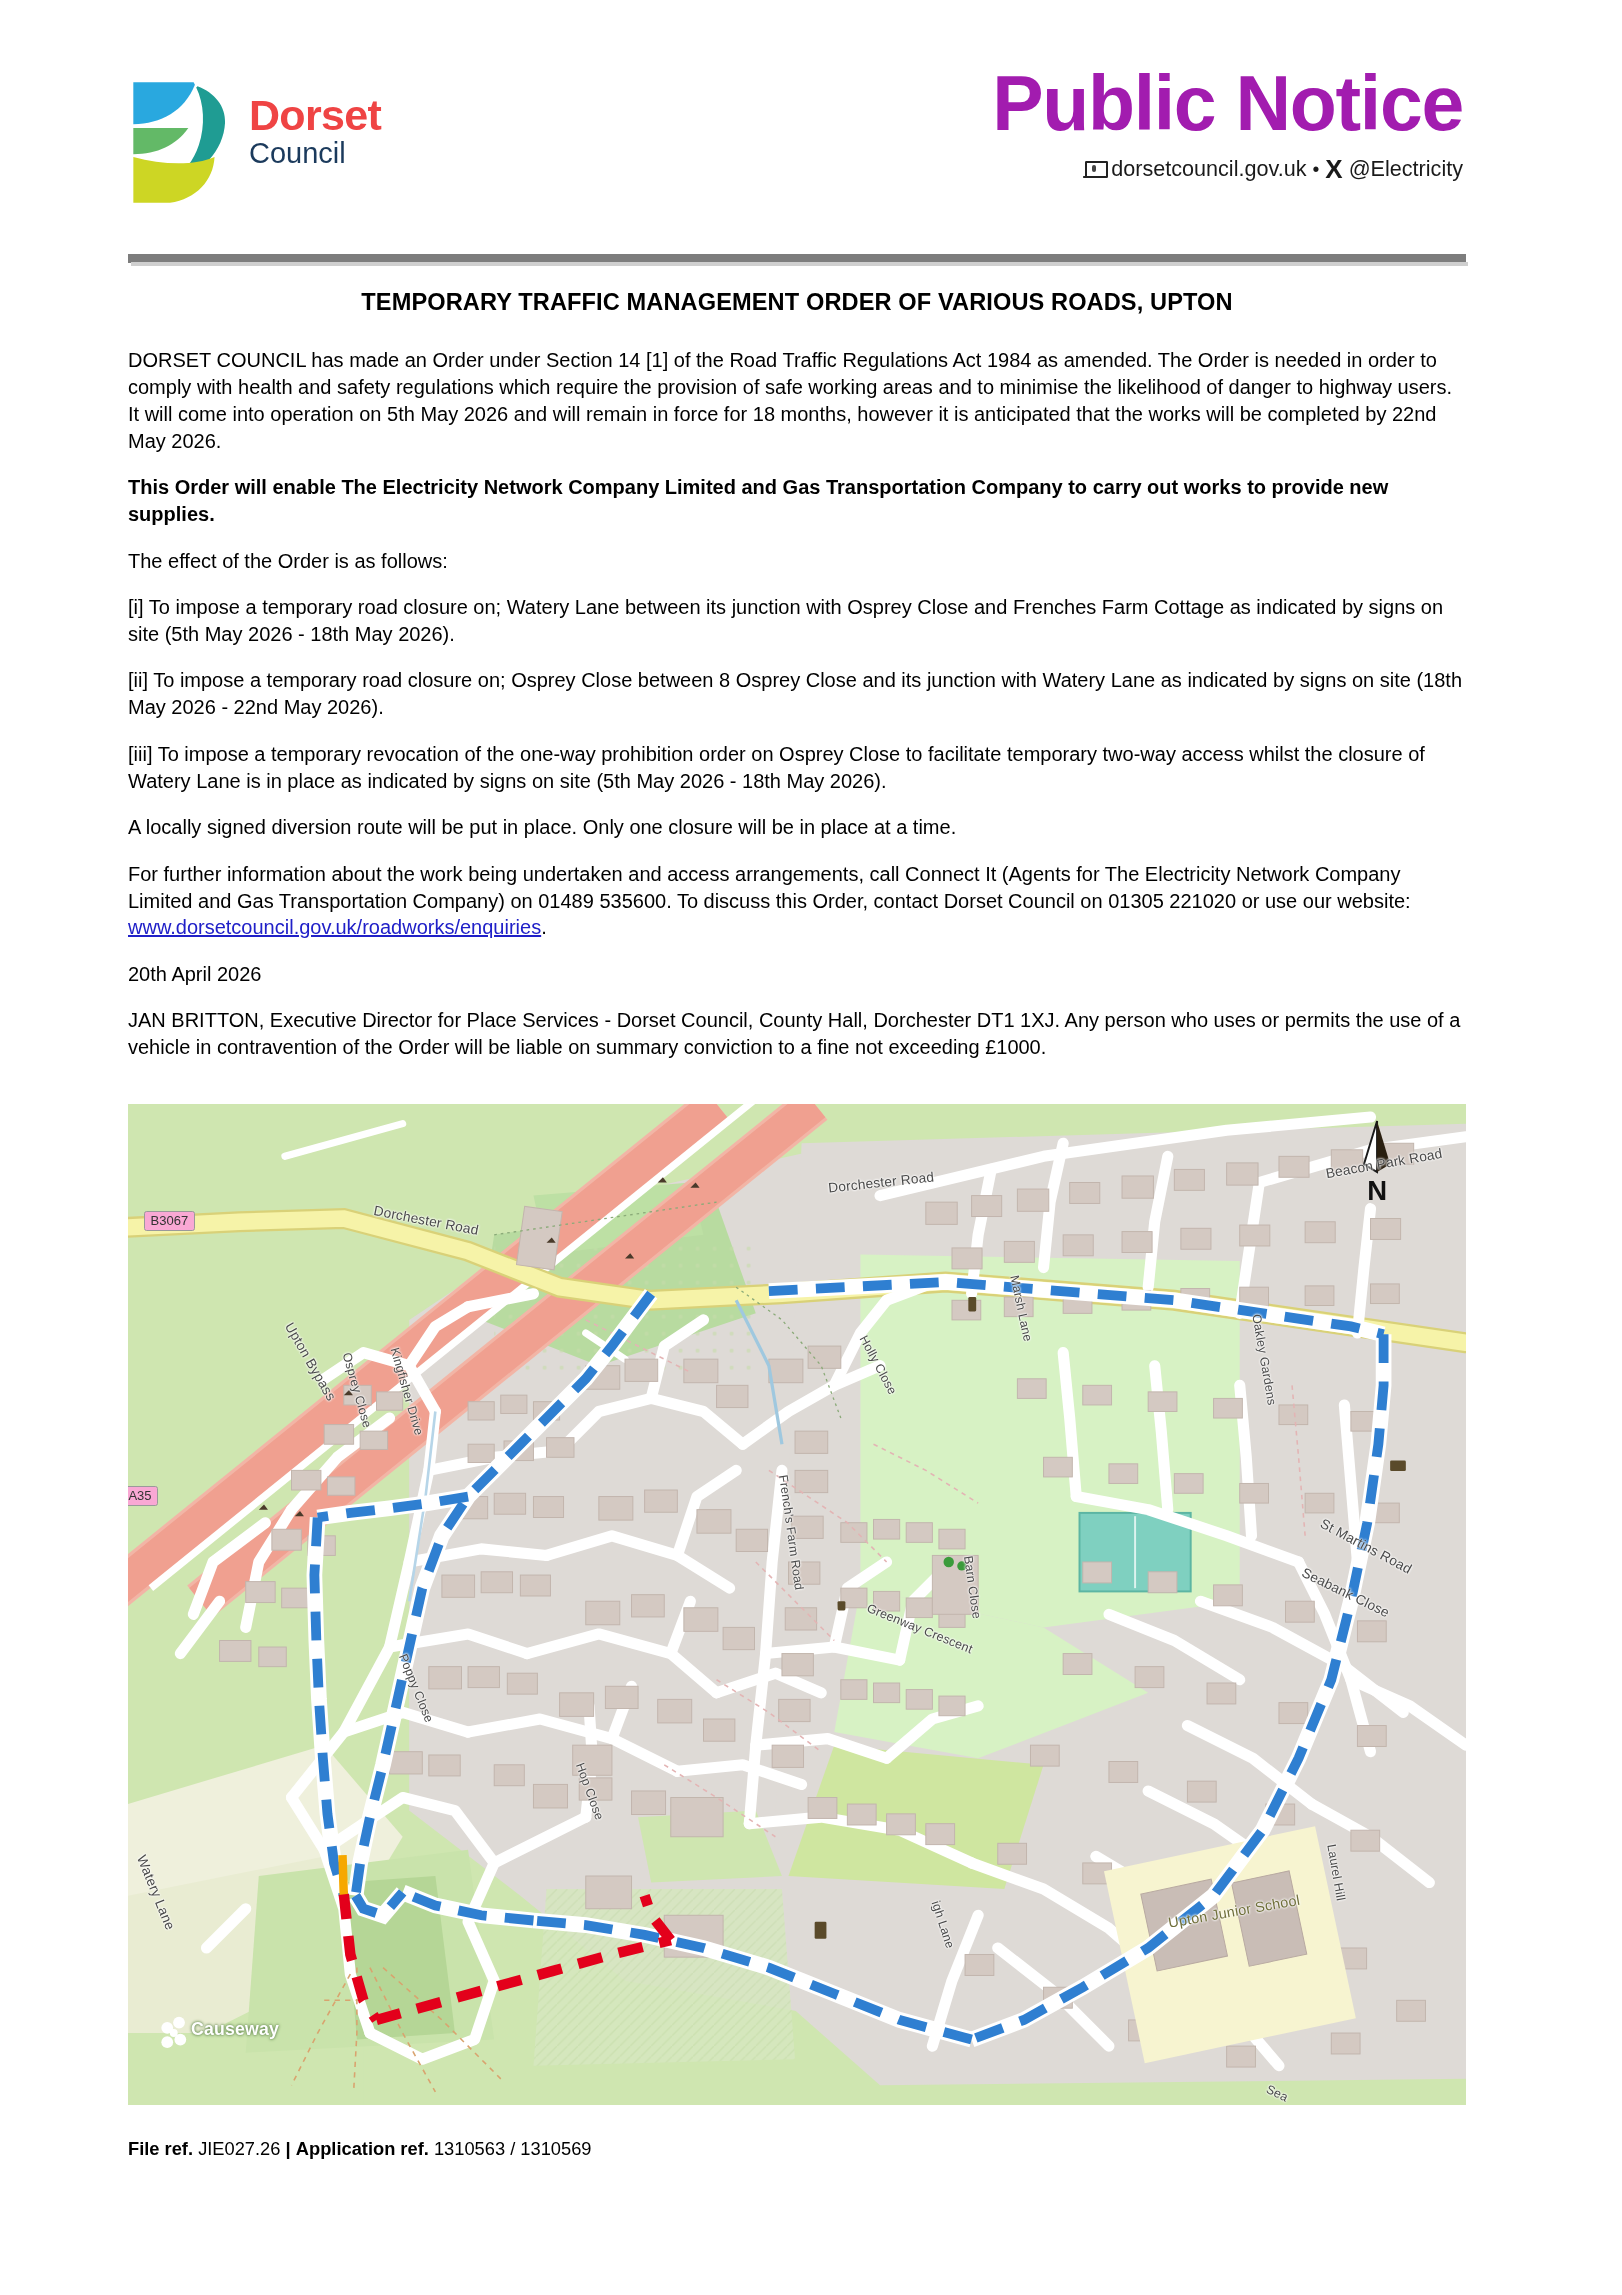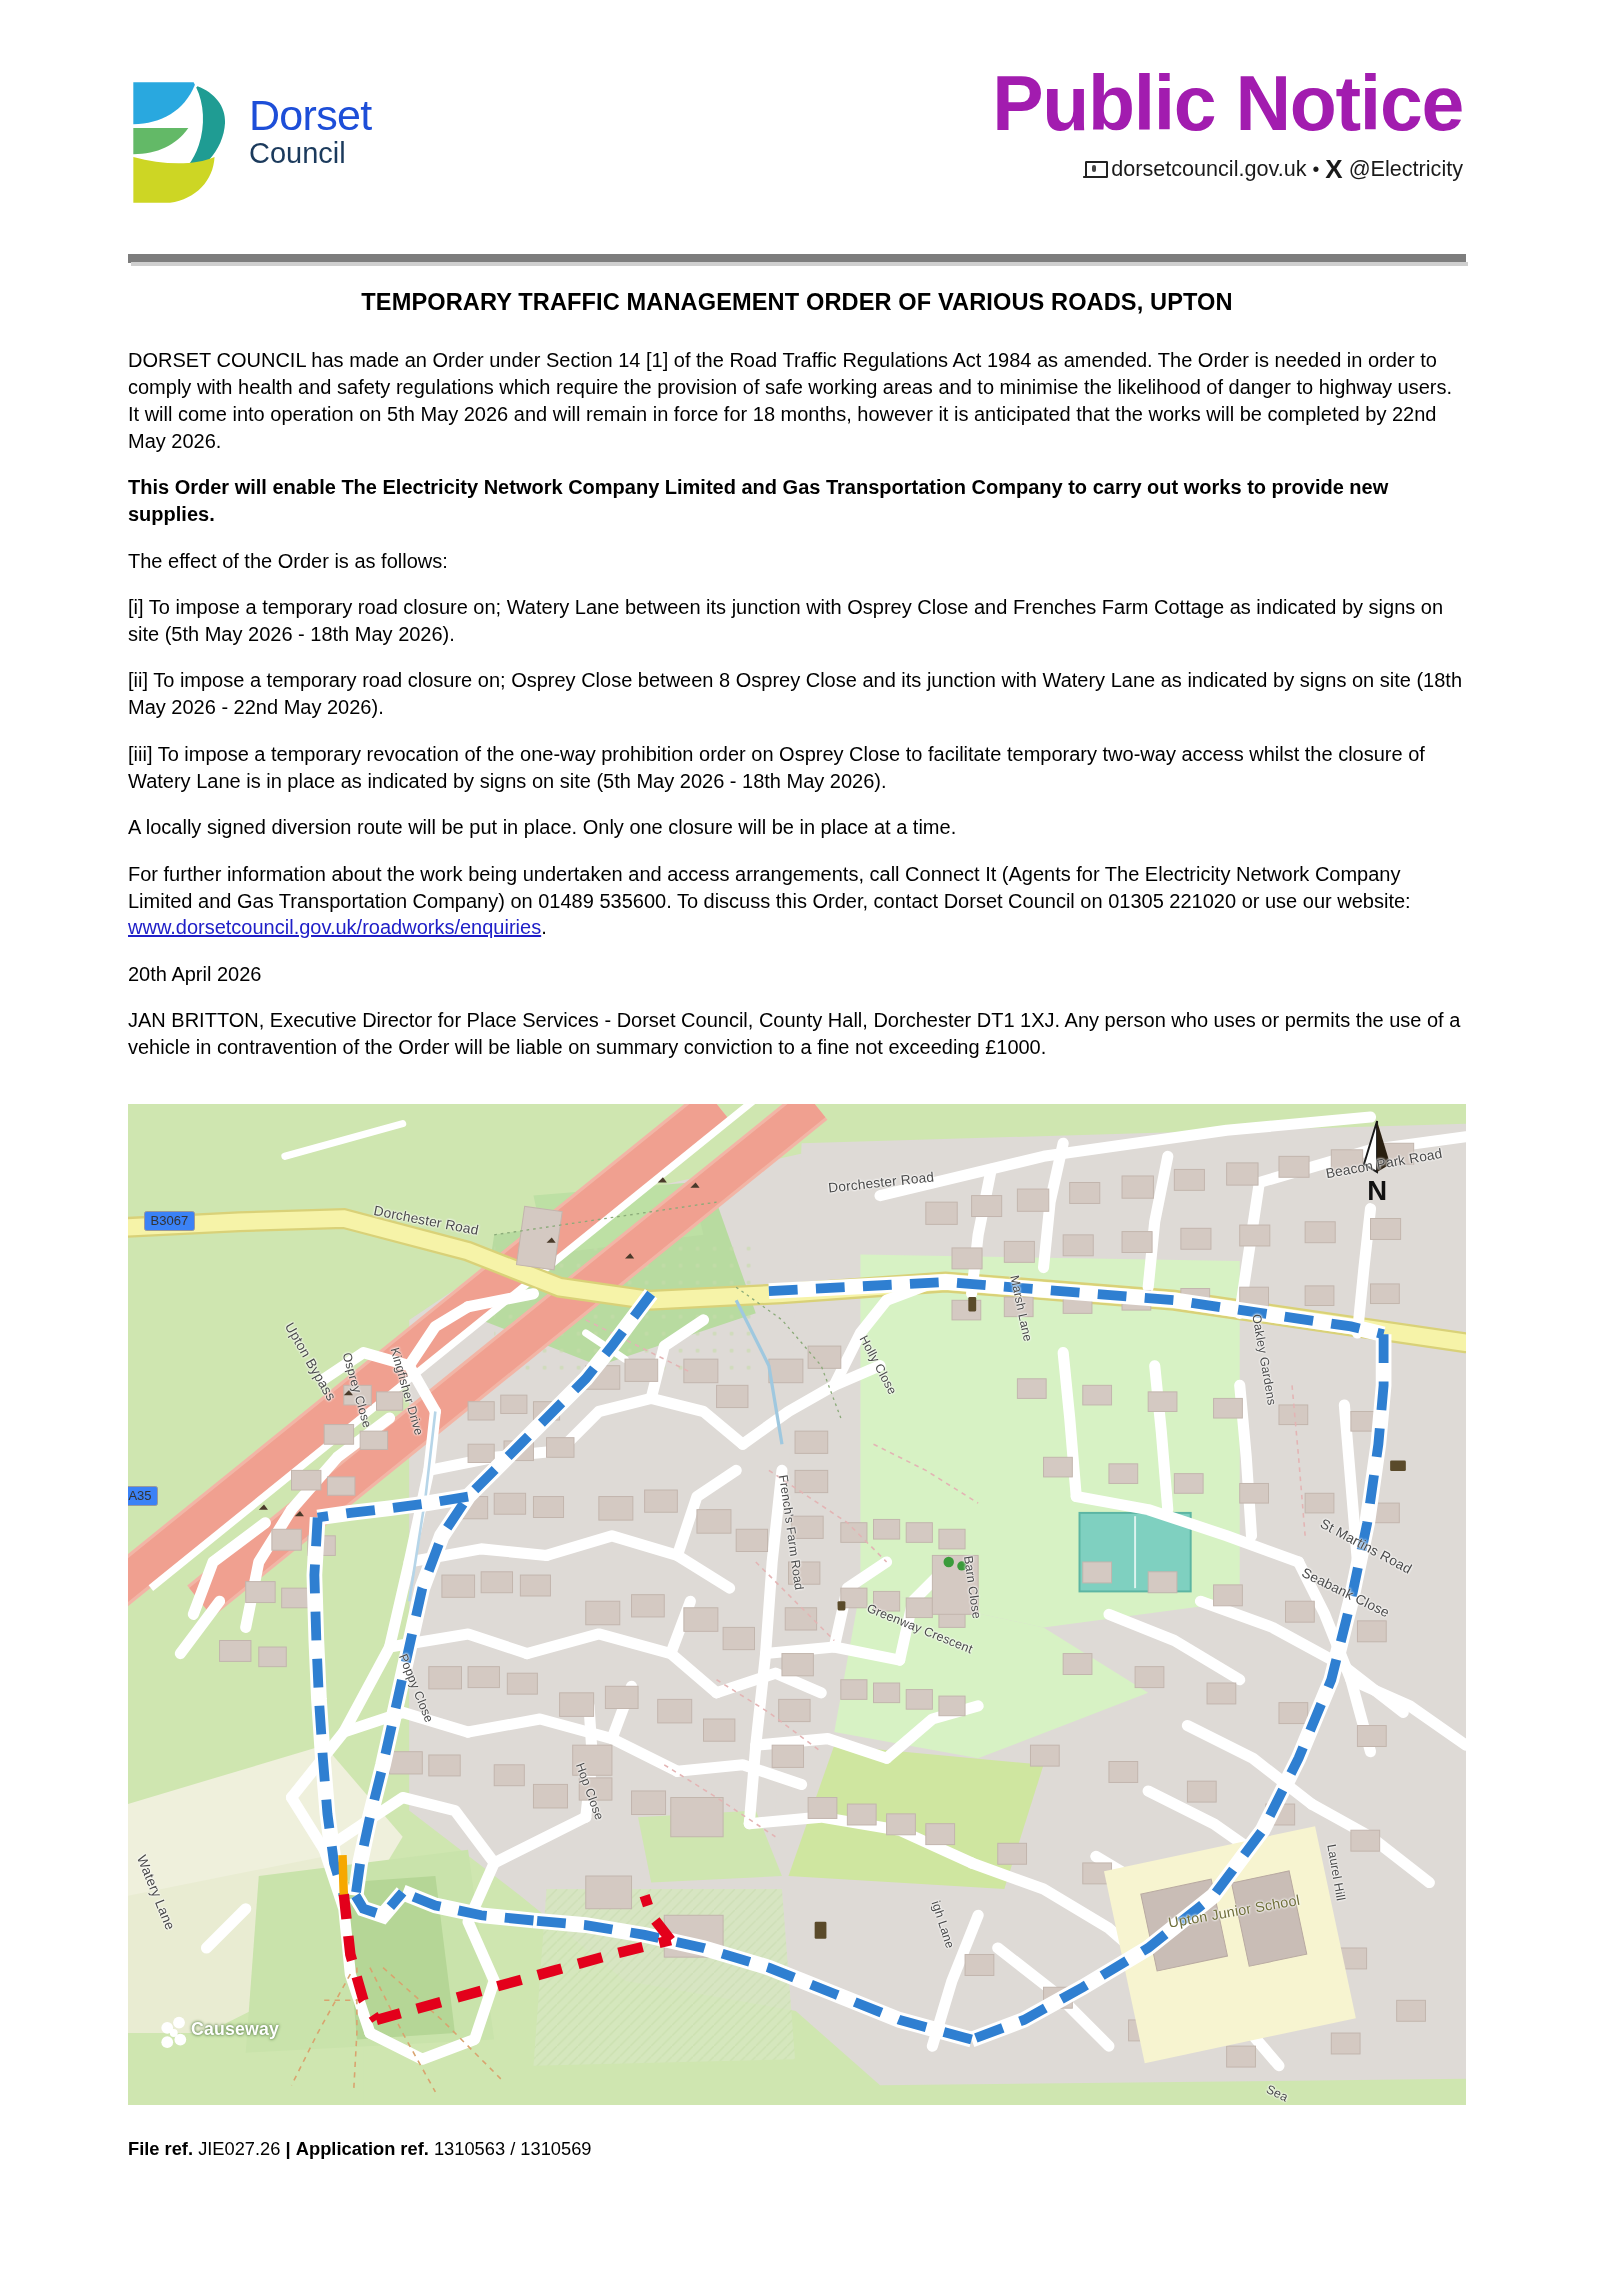--- a/index.html
+++ b/index.html
@@ -13,21 +13,21 @@
     position:relative;
   }
   .page{position:absolute;left:0;top:0;width:1622px;height:2295px;}
 
   
   .header{position:absolute;left:128px;top:65px;width:1337px;height:196px;}
 
   .logo-block{position:absolute;left:0px;top:11.8px;width:340px;height:150px;}
   .logo-mark{position:absolute;left:0;top:0;width:105px;height:131px;}
   .logo-text{position:absolute;left:121px;top:17px;}
-  .logo-dorset{font-size:43px;font-weight:400;color:#1d4ed8;line-height:1;letter-spacing:-0.7px;}
+  .logo-dorset{font-size:43px;font-weight:700;color:#ef4444;line-height:1;letter-spacing:-0.7px;}
   .logo-council{font-size:29px;font-weight:300;color:#1b3a5c;line-height:1.1;margin-top:1.3px;letter-spacing:0px;}
 
   .pn-block{position:absolute;left:648px;top:0px;width:687px;height:164px;}
   .pn-title{
     font-family:"Liberation Sans",sans-serif;
     font-size:77px;font-weight:bold;color:#a21caf;
     letter-spacing:-1.3px;line-height:1;
     text-align:right;
     white-space:nowrap;
   }
@@ -76,21 +76,21 @@
     font-family:"Liberation Sans",sans-serif;
     font-size:12.4px;color:#4a4a4a;white-space:nowrap;
     letter-spacing:0.2px;
     text-shadow:0 0 2.6px #fff,0 0 2.6px #fff,0 0 2px #fff;
   }
   .mlabel.big{font-size:13.7px;}
   .mlabel.wht{color:#fff;text-shadow:0 0 2.6px #6b8f56,0 0 3.3px #6b8f56;font-size:17.7px;font-weight:700;}
   .mlabel.sch{color:#6f6f3a;font-size:14.4px;}
 
   .shield{
-    position:absolute;background:#3b82f6;border:1.3px solid #9a9a9a;border-radius:2.6px;
+    position:absolute;background:#f9a8d4;border:1.3px solid #9a9a9a;border-radius:2.6px;
     font-size:13px;color:#333;padding:1.3px 5.9px;font-family:"Liberation Sans",sans-serif;
   }
 
   
   .fileref{
     position:absolute;left:128px;top:2138px;
     font-size:18.3px;
   }
   .fileref b{font-weight:bold;}
 </style>

